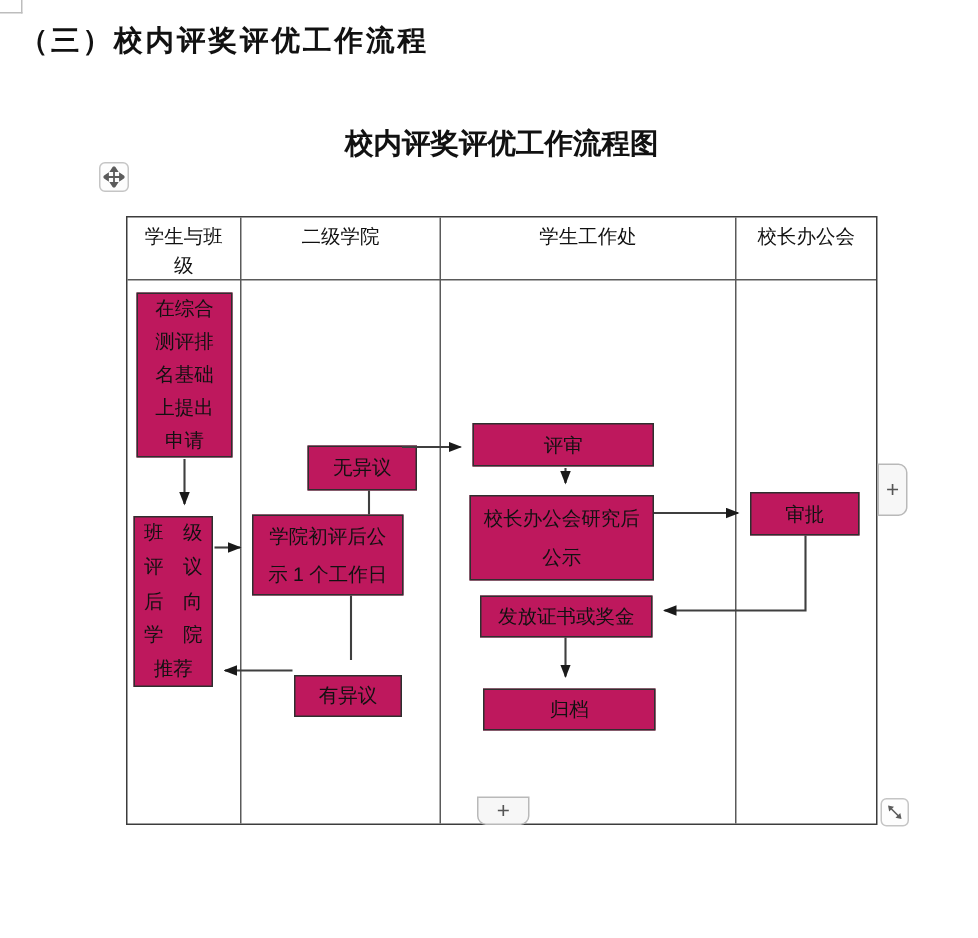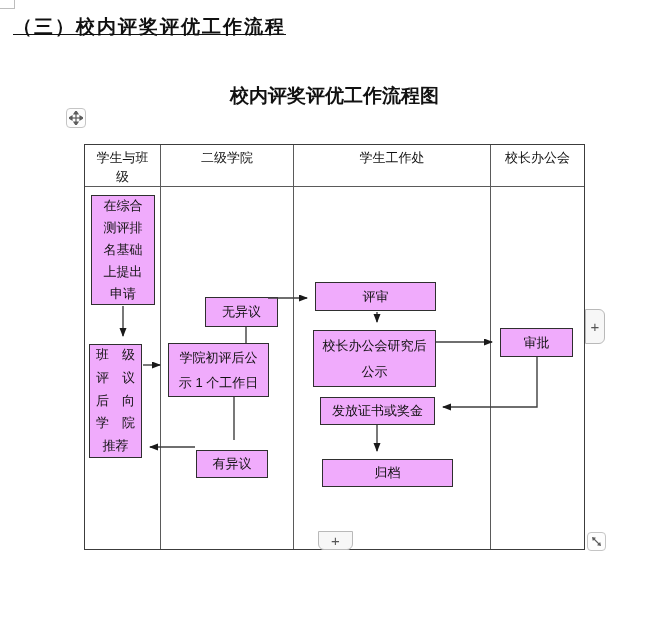--- a/index.html
+++ b/index.html
@@ -4,32 +4,32 @@
 <style>
   html,body{margin:0;padding:0;background:#ffffff;}
   .canvas{
     position:relative;width:652px;height:625px;background:#ffffff;
     font-family:"Liberation Sans","DejaVu Sans",sans-serif;color:#1a1a1a;overflow:hidden;
   }
   .corner-frag{position:absolute;left:0;top:0;width:14px;height:8px;
     border-right:1px solid #bdbdbd;border-bottom:1px solid #bdbdbd;background:#fff;}
   .doc-heading{position:absolute;left:13px;top:14px;width:620px;
     font-family:"DejaVu Serif","Liberation Serif",serif;font-weight:bold;
-    font-size:19px;letter-spacing:2px;color:#111;white-space:nowrap;text-decoration:underline;}
+    font-size:19px;letter-spacing:2px;color:#111;white-space:nowrap;}
   .chart-title{position:absolute;left:84px;top:83px;width:501px;text-align:center;
     font-size:19px;font-weight:bold;color:#111;}
   
   .grid{position:absolute;left:84px;top:124px;width:501px;height:406px;
     border:1px solid #3c3c3c;box-sizing:border-box;background:transparent;margin-top:20px;}
   .vline{position:absolute;top:0;bottom:0;width:1px;background:#5a5a5a;}
   .hline{position:absolute;left:0;right:0;top:41px;height:1px;background:#5a5a5a;}
   .lane-label{position:absolute;top:3px;line-height:19px;font-size:13px;text-align:center;
     white-space:pre-line;color:#111;}
   
-  .node{position:absolute;border:1px solid #2f2f2f;background:#f0abfc;box-sizing:border-box;
+  .node{position:absolute;border:1px solid #2f2f2f;background:#be185d;box-sizing:border-box;
     display:flex;align-items:center;justify-content:center;text-align:center;
     font-size:13px;color:#111;}
   .node span{white-space:pre-line;}
   .connectors{position:absolute;left:0;top:0;width:652px;height:625px;pointer-events:none;}
   
   .ctrl{position:absolute;background:#f7f7f7;border:1px solid #b9b9b9;
     display:flex;align-items:center;justify-content:center;color:#555;cursor:pointer;box-sizing:border-box;}
   .ctrl-plus-right{left:585px;top:309px;width:20px;height:35px;border-radius:0 6px 6px 0;font-size:15px;}
   .ctrl-plus-bottom{left:318px;top:531px;width:35px;height:19px;border-radius:0 0 6px 6px;font-size:15px;}
   .ctrl-move{left:66px;top:108px;width:20px;height:20px;border-radius:4px;background:#fdfdfd;border-color:#c5c5c5;}
@@ -106,21 +106,21 @@
 
   <div class="node" style="left:313px;top:330px;width:123px;height:57px;line-height:26px">
     <span>校长办公会研究后
 公示</span>
     </div>
 
   <div class="node" style="left:320px;top:397px;width:115px;height:28px">
     <span>发放证书或奖金</span>
     </div>
 
-  <div class="node" style="left:322px;top:459px;width:131px;height:28px">
+  <div class="node" style="left:322px;top:459px;width:115px;height:28px">
     <span>归档</span>
     </div>
 
   <div class="node" style="left:500px;top:328px;width:73px;height:29px">
     <span>审批</span>
     </div>
 
   <svg class="connectors" viewBox="0 0 652 625">
     <defs>
       <marker id="ar" markerUnits="userSpaceOnUse" markerWidth="9" markerHeight="8" refX="8" refY="3.5" orient="auto">

